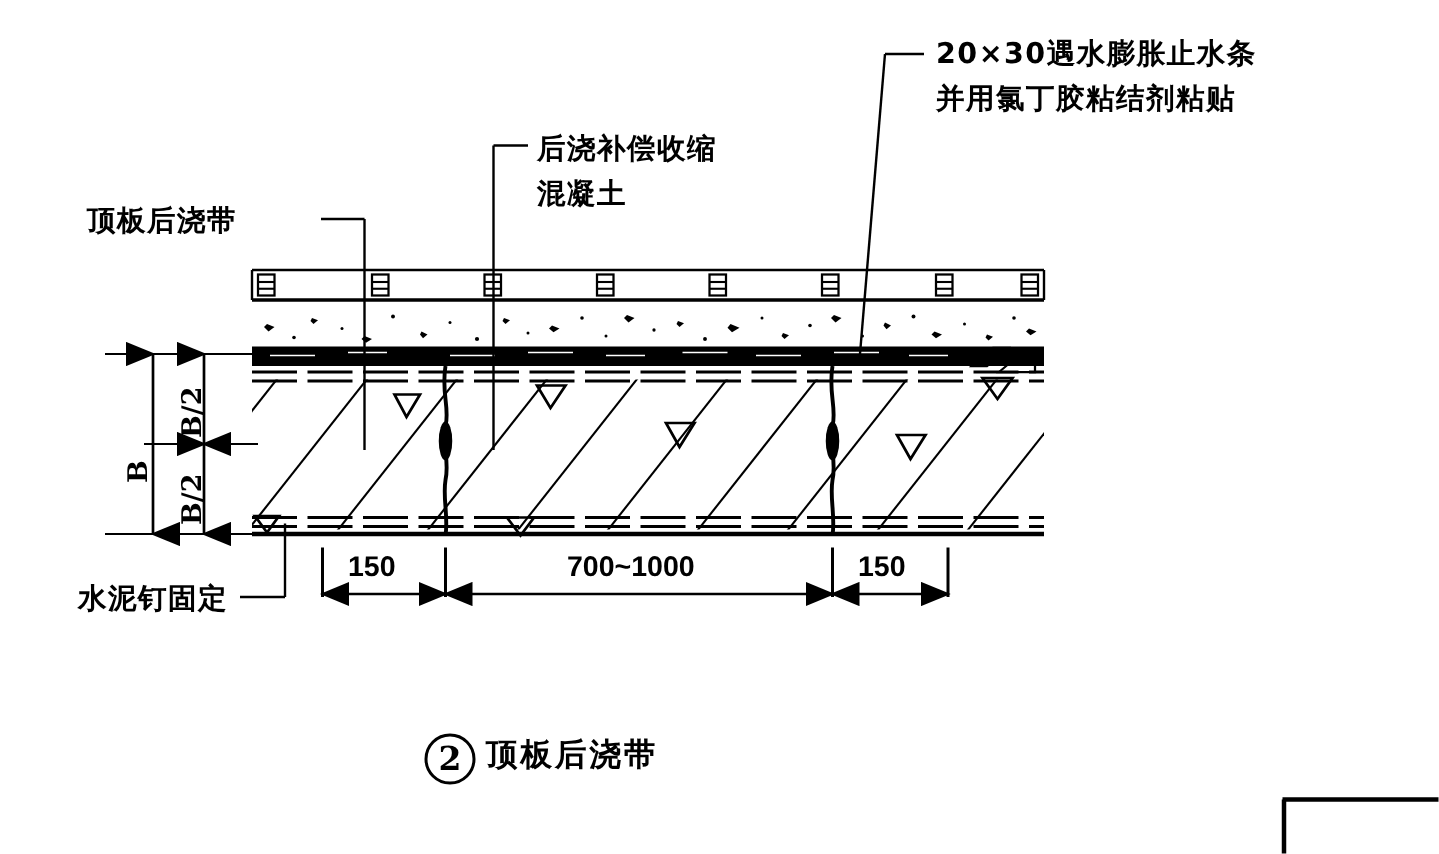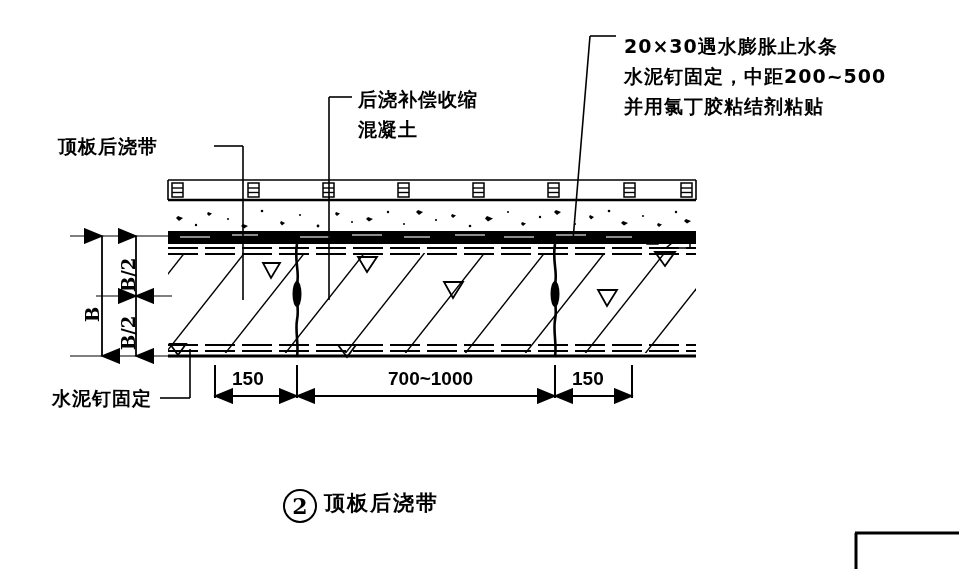--- a/index.html
+++ b/index.html
@@ -244,37 +244,36 @@
       <line x1="136" y1="236" x2="136" y2="296" stroke="#000" stroke-width="1.8" marker-start="url(#arrUp)" marker-end="url(#arrDown)"></line>
       <line x1="136" y1="296" x2="136" y2="356" stroke="#000" stroke-width="1.8" marker-start="url(#arrUp)" marker-end="url(#arrDown)"></line>
     </g>
 
     <g>
       <line x1="855" y1="533" x2="959" y2="533" stroke="#000" stroke-width="3"></line>
       <line x1="856" y1="533" x2="856" y2="569" stroke="#000" stroke-width="3"></line>
     </g>
   </svg>
 
-  <div class="note cn" style="left:624px;top:31px;">
+  <div class="note cn" style="left:624px;top:21px;">
     <div>20×30遇水膨胀止水条</div>
-    <div>水泥钉固定，中距200~500</div>
     <div>并用氯丁胶粘结剂粘贴</div>
   </div>
 
   <div class="note cn" style="left:358px;top:84px;">
     <div>后浇补偿收缩</div>
     <div>混凝土</div>
   </div>
 
   <div class="lbl cn" style="left:58px;top:134px;">顶板后浇带</div>
 
   <div class="lbl cn" style="left:52px;top:386px;">水泥钉固定</div>
 
   <div class="dimtxt" style="left:232px;top:368px;">150</div>
-  <div class="dimtxt" style="left:388px;top:368px;">700~1000</div>
+  <div class="dimtxt" style="left:378px;top:368px;">700~1000</div>
   <div class="dimtxt" style="left:572px;top:368px;">150</div>
 
   <div class="vtxt" style="left:82px;top:322px;">B</div>
   <div class="vtxt" style="left:118px;top:292px;">B/2</div>
   <div class="vtxt" style="left:118px;top:350px;">B/2</div>
 
   <div class="circnum" style="left:283px;top:489px;">2</div>
   <div class="title cn" style="left:324px;top:489px;">顶板后浇带</div>
 
 </div>

